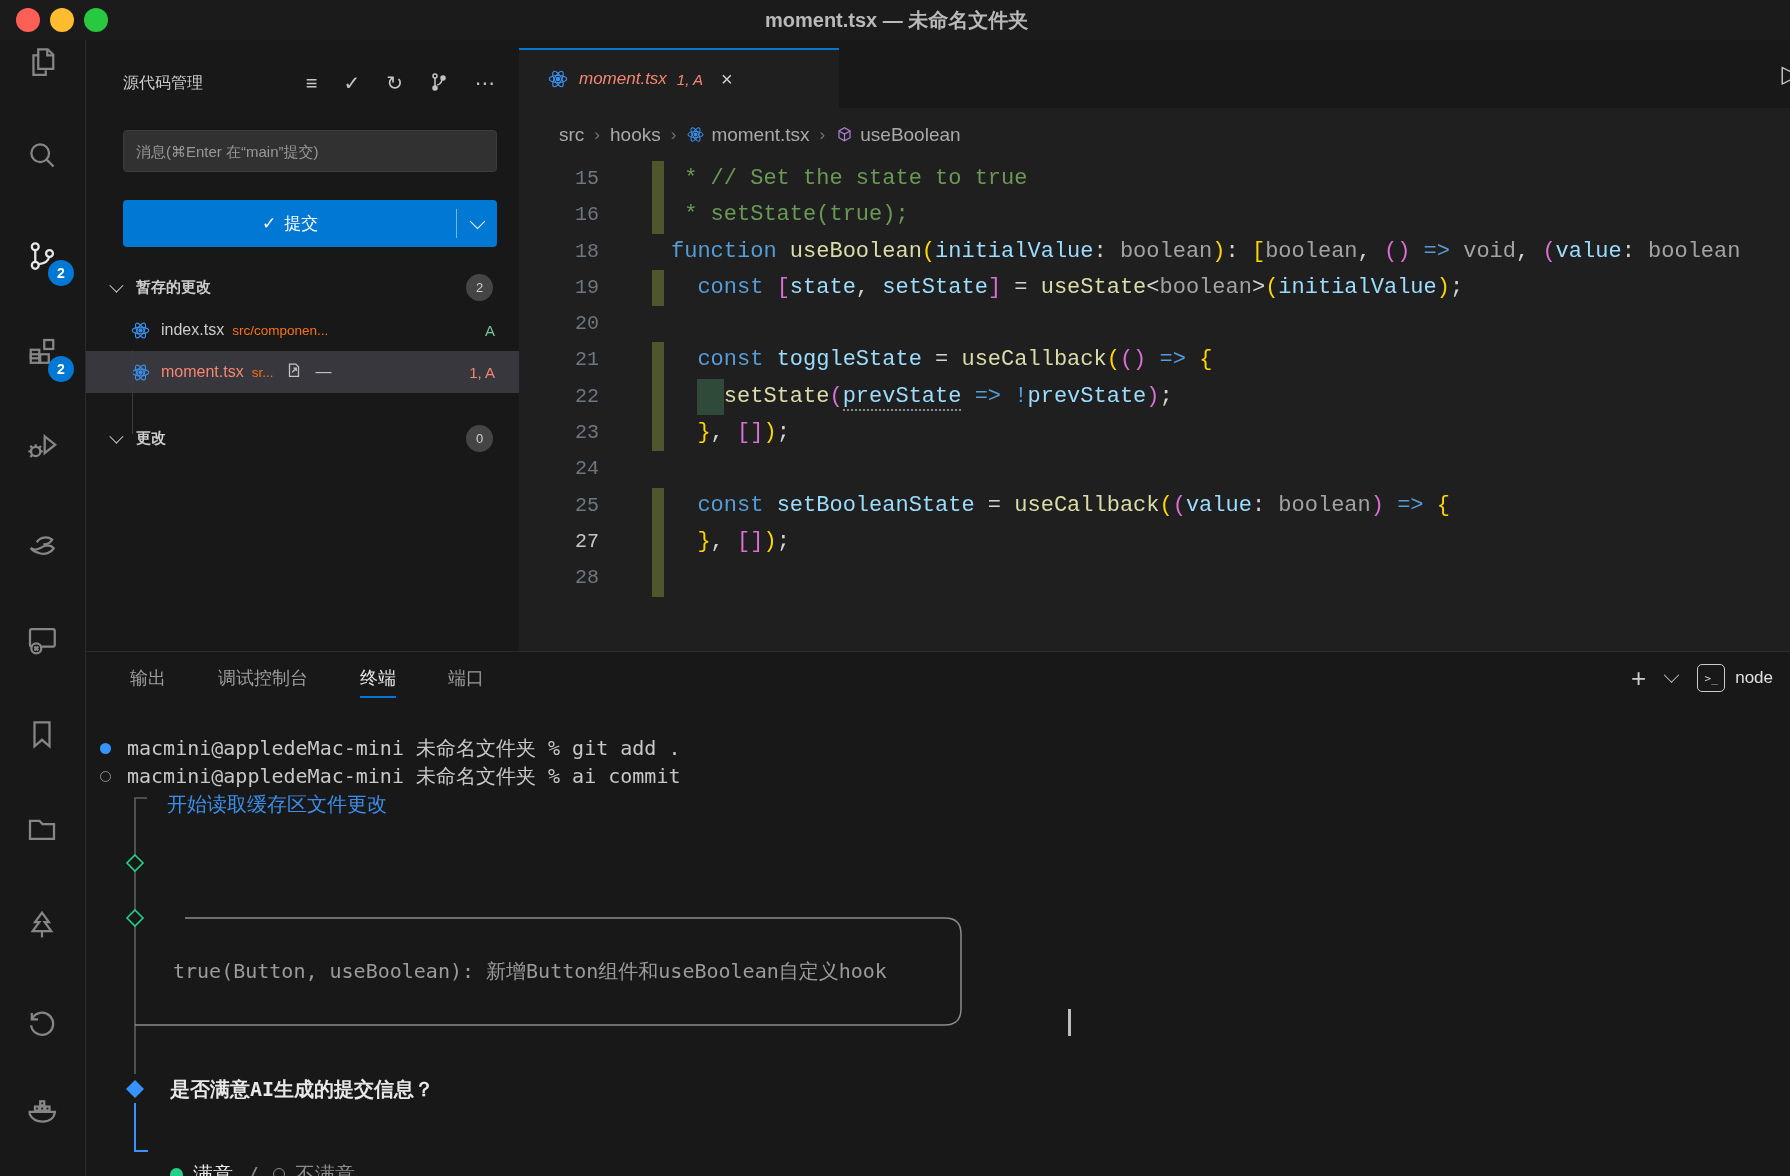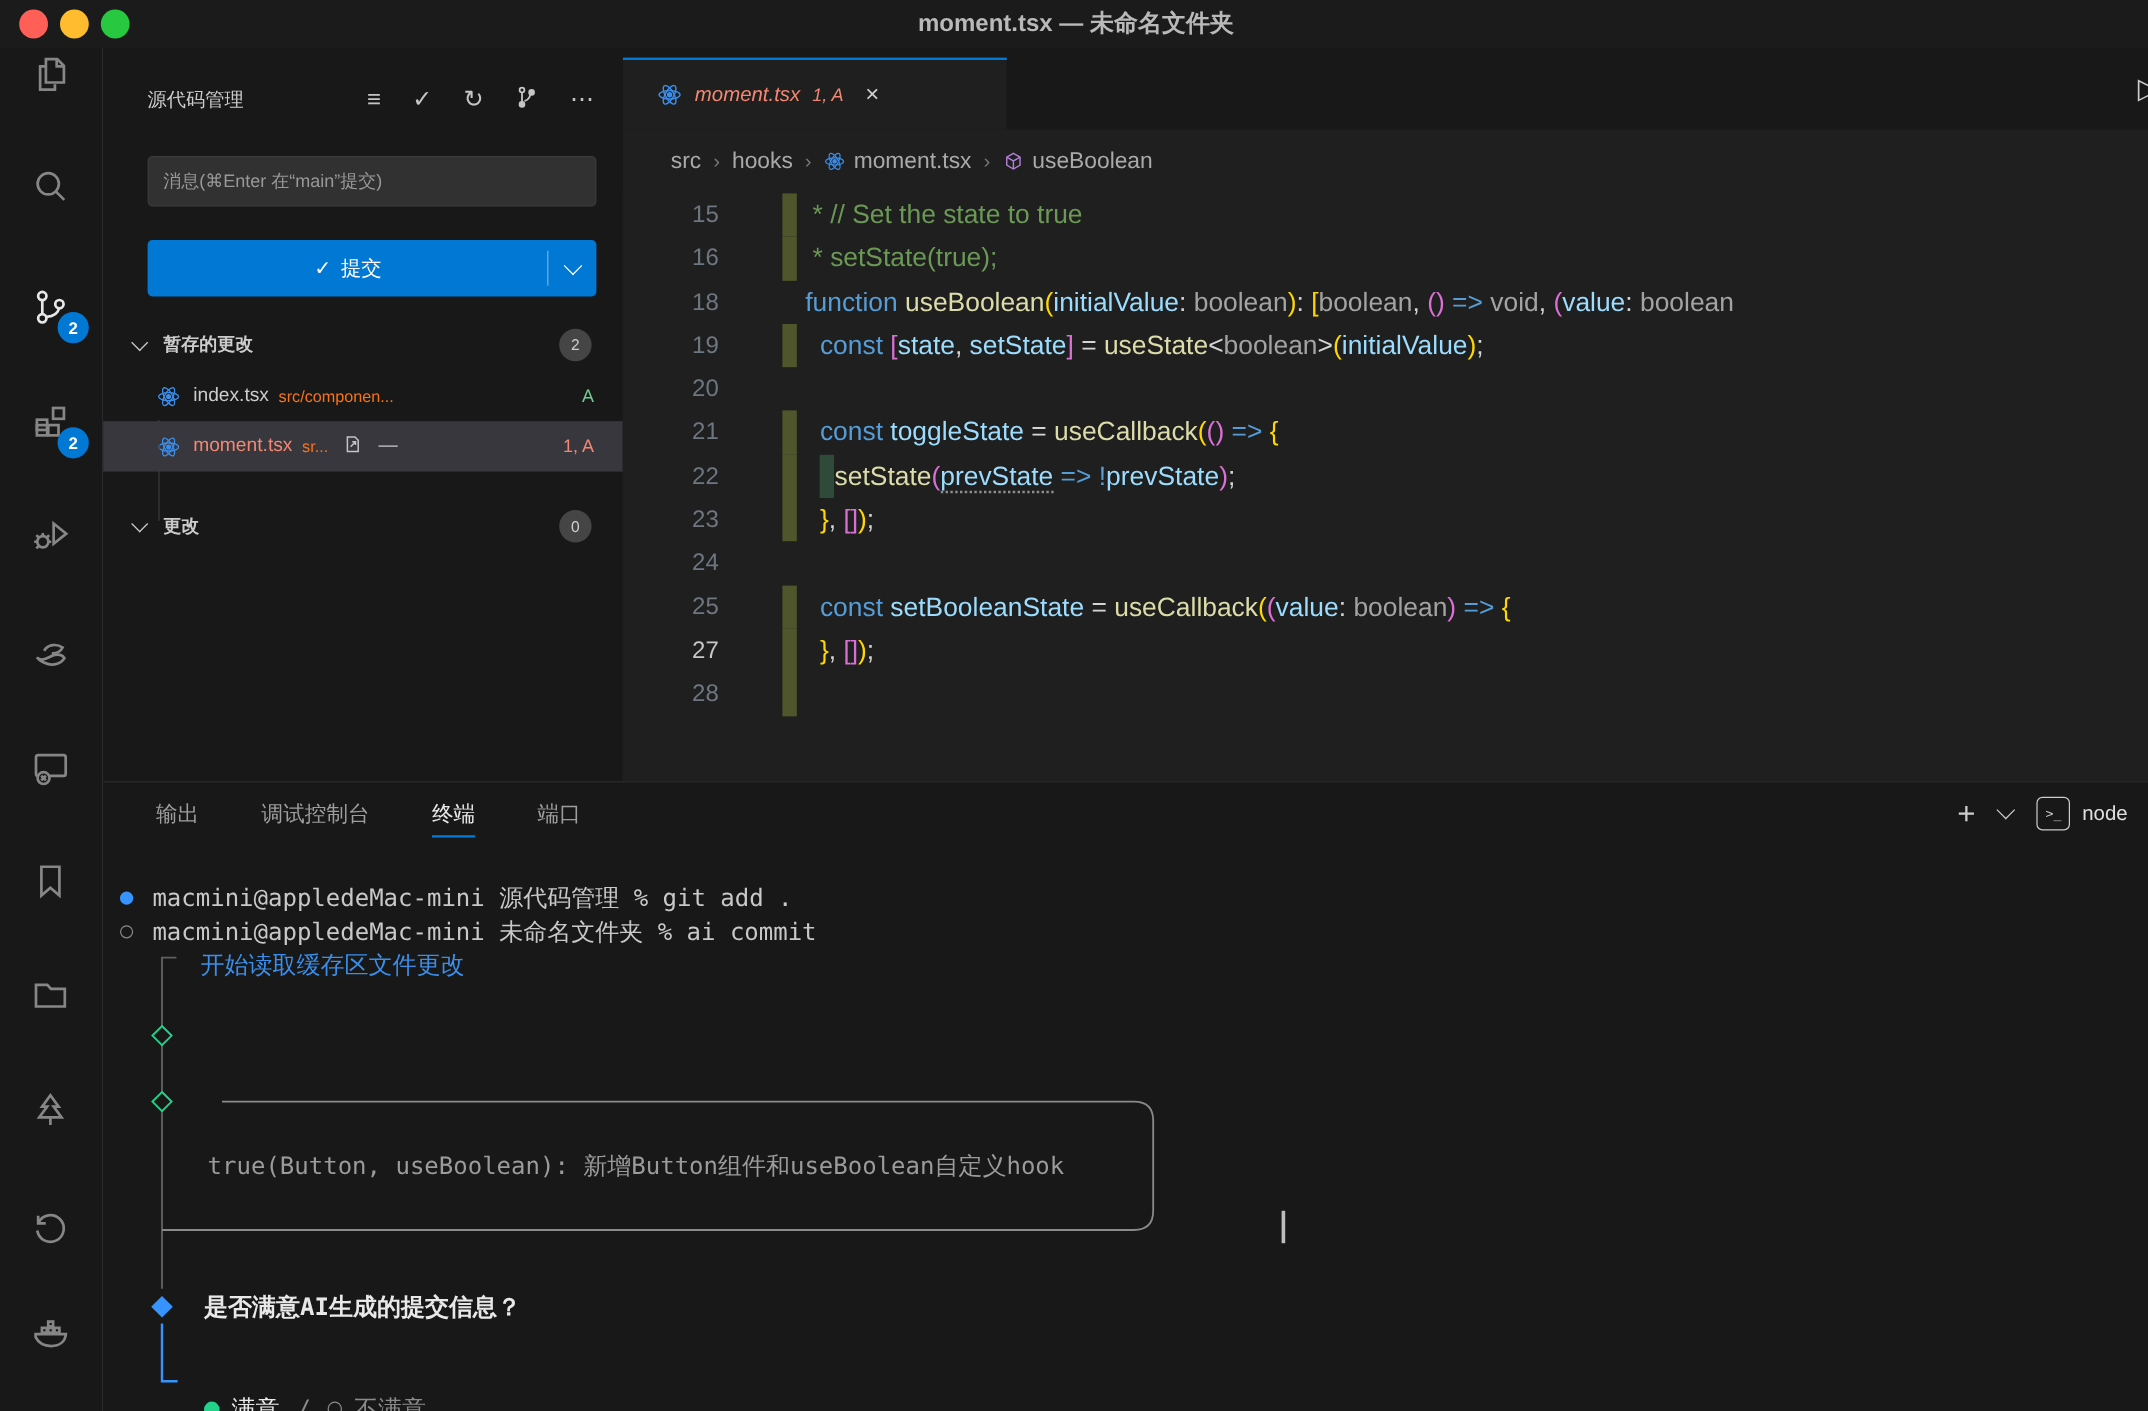--- a/index.html
+++ b/index.html
@@ -55,21 +55,21 @@
   .tab .ticn{margin-left:28px;display:flex;}
   .tab .tlabel{margin-left:10px;font-size:17px;font-style:italic;color:#f48771;}
   .tab .tdeco{margin-left:10px;font-size:15px;font-style:italic;color:#f48771;}
   .tab .tclose{margin-left:18px;color:#d0d0d0;font-size:20px;cursor:pointer;}
   .runbtn{position:absolute;right:-10px;top:20px;color:#cccccc;font-size:24px;cursor:pointer;}
   .breadcrumbs{position:absolute;left:0;top:68px;width:1271px;height:53px;display:flex;align-items:center;background:#1f1f1f;}
   .bc-item{font-size:19px;color:#a9a9a9;cursor:pointer;white-space:nowrap;}
   .bc-sep{color:#767676;font-size:17px;margin:0 10px;}
   .bc-icn{display:flex;margin-right:6px;}
   .codearea{position:absolute;left:0;top:121px;width:1271px;height:490px;overflow:hidden;
-    font-family:Liberation Sans, sans-serif;font-size:22px;}
+    font-family:Liberation Mono, monospace;font-size:22px;}
   .cl{position:relative;height:36.3px;line-height:36.3px;white-space:pre;}
   .ln{position:absolute;left:0;top:0;width:80px;text-align:right;color:#6e7681;font-size:20px;}
   .ln.cur{color:#c6c6c6;}
   .dbar{position:absolute;left:133px;top:0;width:12px;height:36.3px;background:#50562b;}
   .ct{position:absolute;left:152px;top:0;}
   .tok-kw{color:#569cd6}.tok-fn{color:#dcdcaa}.tok-var{color:#9cdcfe}.tok-type{color:#a3a3a3}
   .tok-com{color:#6a9955}.tok-pun{color:#d4d4d4}.tok-b1{color:#ffd700}.tok-b2{color:#da70d6}.tok-op{color:#569cd6}
   .tok-hintvar{color:#9cdcfe;border-bottom:2px dotted #8f8f8f;}
   .tok-addbg{display:inline-block;height:36.3px;background:#2f4a38;vertical-align:top;}
   .bulbwrap{position:absolute;left:138px;top:4px;}
@@ -380,21 +380,21 @@
         <path d="M61 94 H49 V370" stroke="#5f5f5f" stroke-width="1.6" fill="none"></path>
         <path d="M49 151 l8 8 -8 8 -8 -8 z" stroke="#23d18b" stroke-width="1.6" fill="#181818"></path>
         <path d="M49 206 l8 8 -8 8 -8 -8 z" stroke="#23d18b" stroke-width="1.6" fill="#181818"></path>
         <path d="M99 214 H859 Q875 214 875 230 V305 Q875 321 859 321 H49" stroke="#8a8a8a" stroke-width="1.5" fill="none"></path>
         <path d="M49 376 l9 9 -9 9 -9 -9 z" fill="#3794ff"></path>
         <path d="M49 399 V447 H62" stroke="#3794ff" stroke-width="2" fill="none"></path>
       </svg>
 
       <div class="trow" style="top:30px;">
         <span class="bullet filled"></span>
-        <span class="ttext">macmini@appledeMac-mini 源代码管理 % git add .</span>
+        <span class="ttext">macmini@appledeMac-mini 未命名文件夹 % git add .</span>
       </div>
       <div class="trow" style="top:58px;">
         <span class="bullet hollow"></span>
         <span class="ttext">macmini@appledeMac-mini 未命名文件夹 % ai commit</span>
       </div>
       <div class="trow" style="top:86px;">
         <span class="ttext step" style="left:81px;">开始读取缓存区文件更改</span>
       </div>
       <div class="trow" style="top:253px;">
         <span class="ttext commitmsg" style="left:87px;">true(Button, useBoolean): 新增Button组件和useBoolean自定义hook</span>

